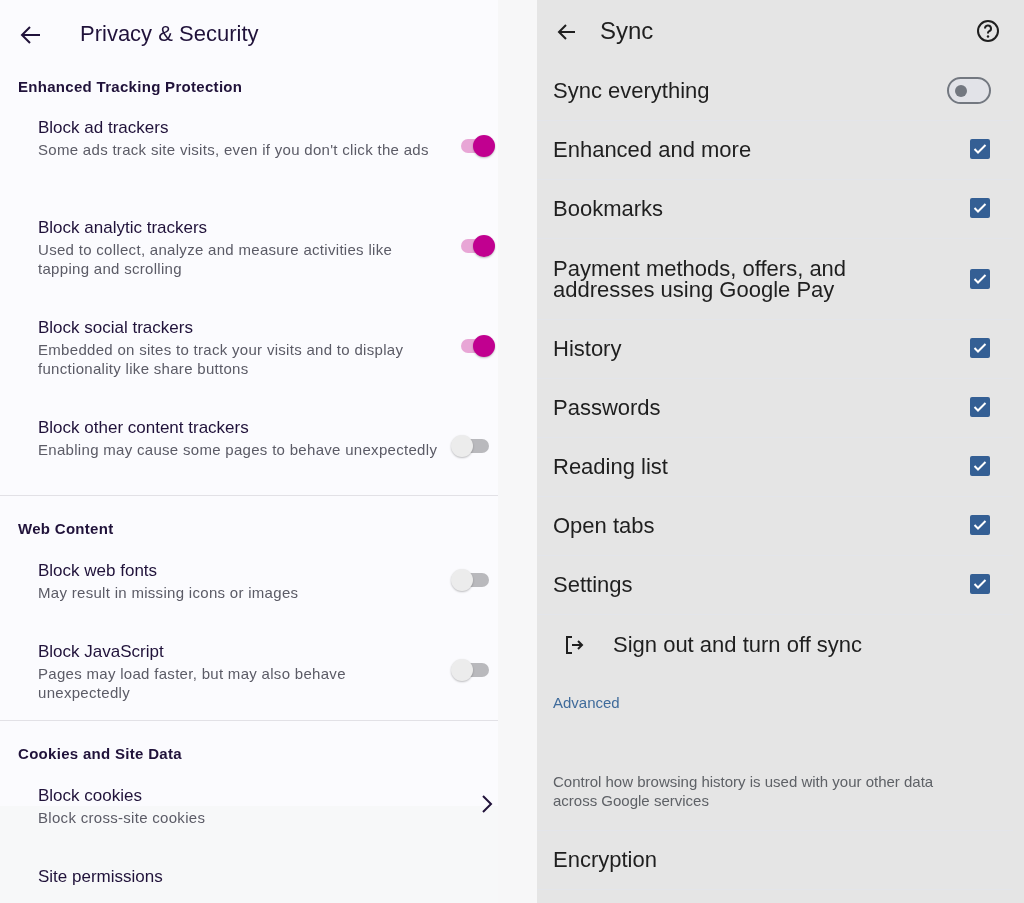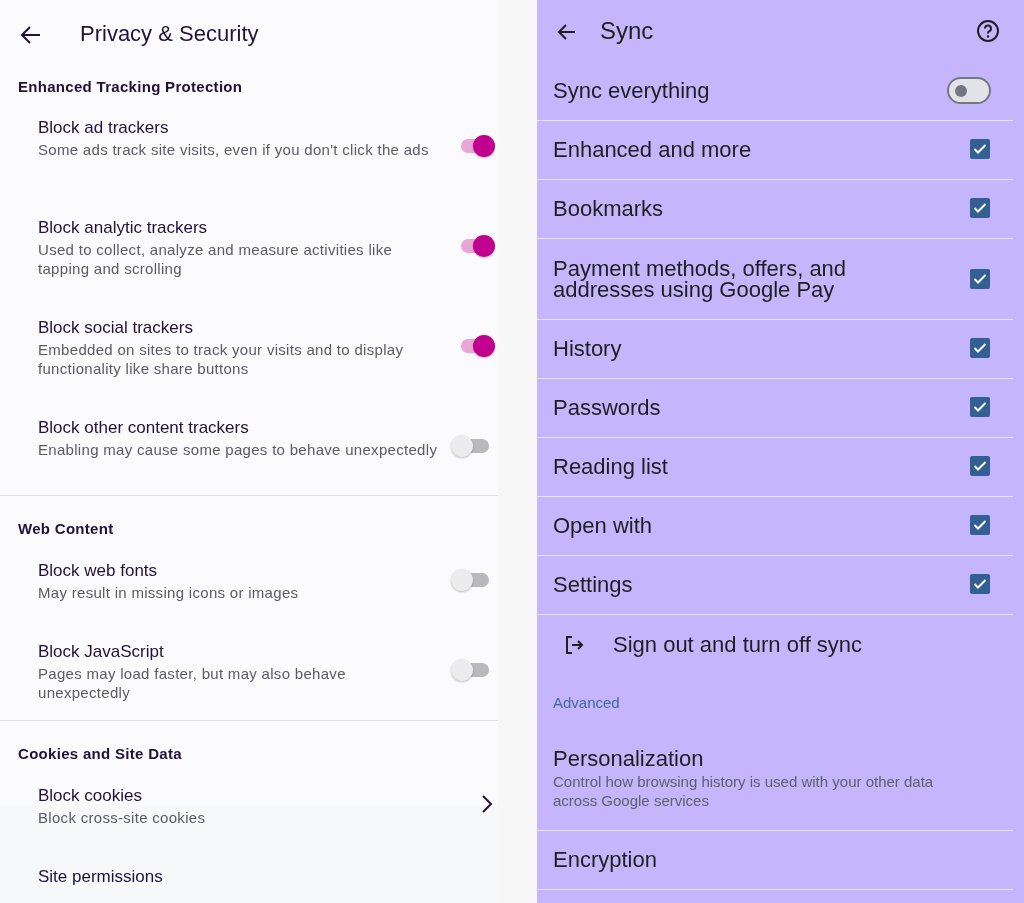--- a/index.html
+++ b/index.html
@@ -24,21 +24,21 @@
   .sw.on .thumb { left: 14px; background: #c10090; }
   .sw.off .track { background: #b9b9bd; }
   .sw.off .thumb { left: 0px; background: #ececec; }
 
   .chev { position: absolute; left: 458px; width: 18px; height: 22px; cursor: pointer; }
 
   
   .gap { position: absolute; left: 498px; top: 0; width: 39px; height: 903px; background: #f7f7f8; }
 
   
-  .right { position: absolute; left: 537px; top: 0; width: 487px; height: 903px; background: #c4b5fd; color: #1f1f1f; }
+  .right { position: absolute; left: 537px; top: 0; width: 487px; height: 903px; background: #e5e5e5; color: #1f1f1f; }
   .r-back { position: absolute; left: 18px; top: 20px; width: 24px; height: 24px; cursor: pointer; }
   .r-title { position: absolute; left: 63px; top: 17px; font-size: 24px; color: #1f1f1f; }
   .r-help { position: absolute; left: 439px; top: 19px; width: 24px; height: 24px; cursor: pointer; }
   .r-row { position: absolute; left: 0; width: 476px; cursor: pointer; }
   .r-row .t { position: absolute; left: 16px; font-size: 22px; color: #1f1f1f; line-height: 21px; width: 380px; }
   .r-div { position: absolute; left: 0; width: 476px; height: 1px; background: #e3e5ea; }
   .cb { position: absolute; left: 433px; width: 20px; height: 20px; border-radius: 2px; background: #345f94; cursor: pointer; }
   .cb svg { position: absolute; left: 3px; top: 4px; }
 
   .r-toggle { position: absolute; left: 410px; top: 77px; width: 44px; height: 27px; border: 2px solid #737880; border-radius: 14px; background: #e2e3e8; cursor: pointer; }
@@ -210,21 +210,21 @@
     <div class="t" style="top:18px">Reading list</div>
     <div class="cb" style="top:18px">
         <svg width="14" height="12" viewBox="0 0 14 12">
           <path d="M1.5 6l3.5 3.5 7.5-7.5" fill="none" stroke="#fff" stroke-width="2"></path>
         </svg>
       </div>
   </div>
   <div class="r-div" style="top:496px"></div>
 
   <div class="r-row" style="top:497px;height:58px">
-    <div class="t" style="top:18px">Open with</div>
+    <div class="t" style="top:18px">Open tabs</div>
     <div class="cb" style="top:18px">
         <svg width="14" height="12" viewBox="0 0 14 12">
           <path d="M1.5 6l3.5 3.5 7.5-7.5" fill="none" stroke="#fff" stroke-width="2"></path>
         </svg>
       </div>
   </div>
   <div class="r-div" style="top:555px"></div>
 
   <div class="r-row" style="top:556px;height:58px">
     <div class="t" style="top:18px">Settings</div>
@@ -240,21 +240,20 @@
     <svg style="position:absolute;left:27px;top:20px" width="20" height="20" viewBox="0 0 20 20">
         <path d="M8 2H3v16h5" fill="none" stroke="#1f1f1f" stroke-width="2"></path>
         <path d="M8 10h10M14 6l4 4-4 4" fill="none" stroke="#1f1f1f" stroke-width="2"></path>
       </svg>
     <div class="t" style="left:76px;top:19px">Sign out and turn off sync</div>
   </div>
 
   <div class="r-section">Advanced</div>
 
   <div class="r-row" style="top:740px;height:90px">
-    <div class="t" style="top:8px">Personalization</div>
     <div class="r-sub" style="top:32px">Control how browsing history is used with your other data across Google services</div>
   </div>
   <div class="r-div" style="top:830px"></div>
 
   <div class="r-row" style="top:831px;height:58px">
     <div class="t" style="top:18px">Encryption</div>
   </div>
   <div class="r-div" style="top:889px"></div>
 </div>
 

